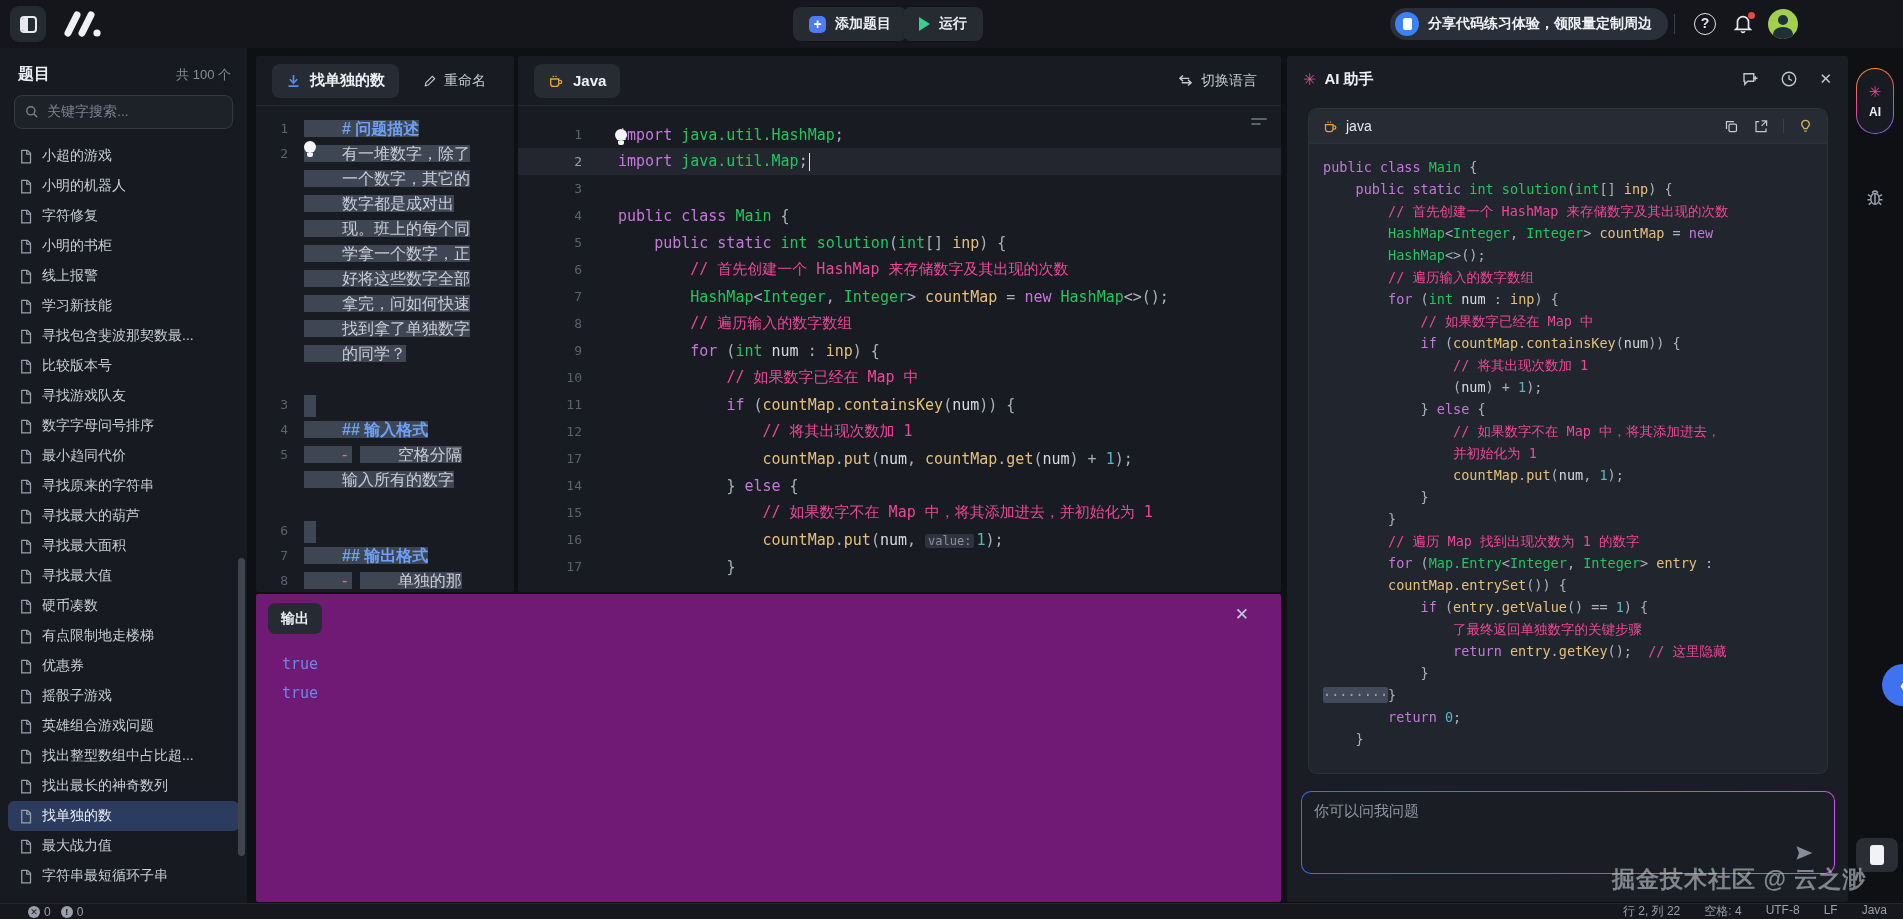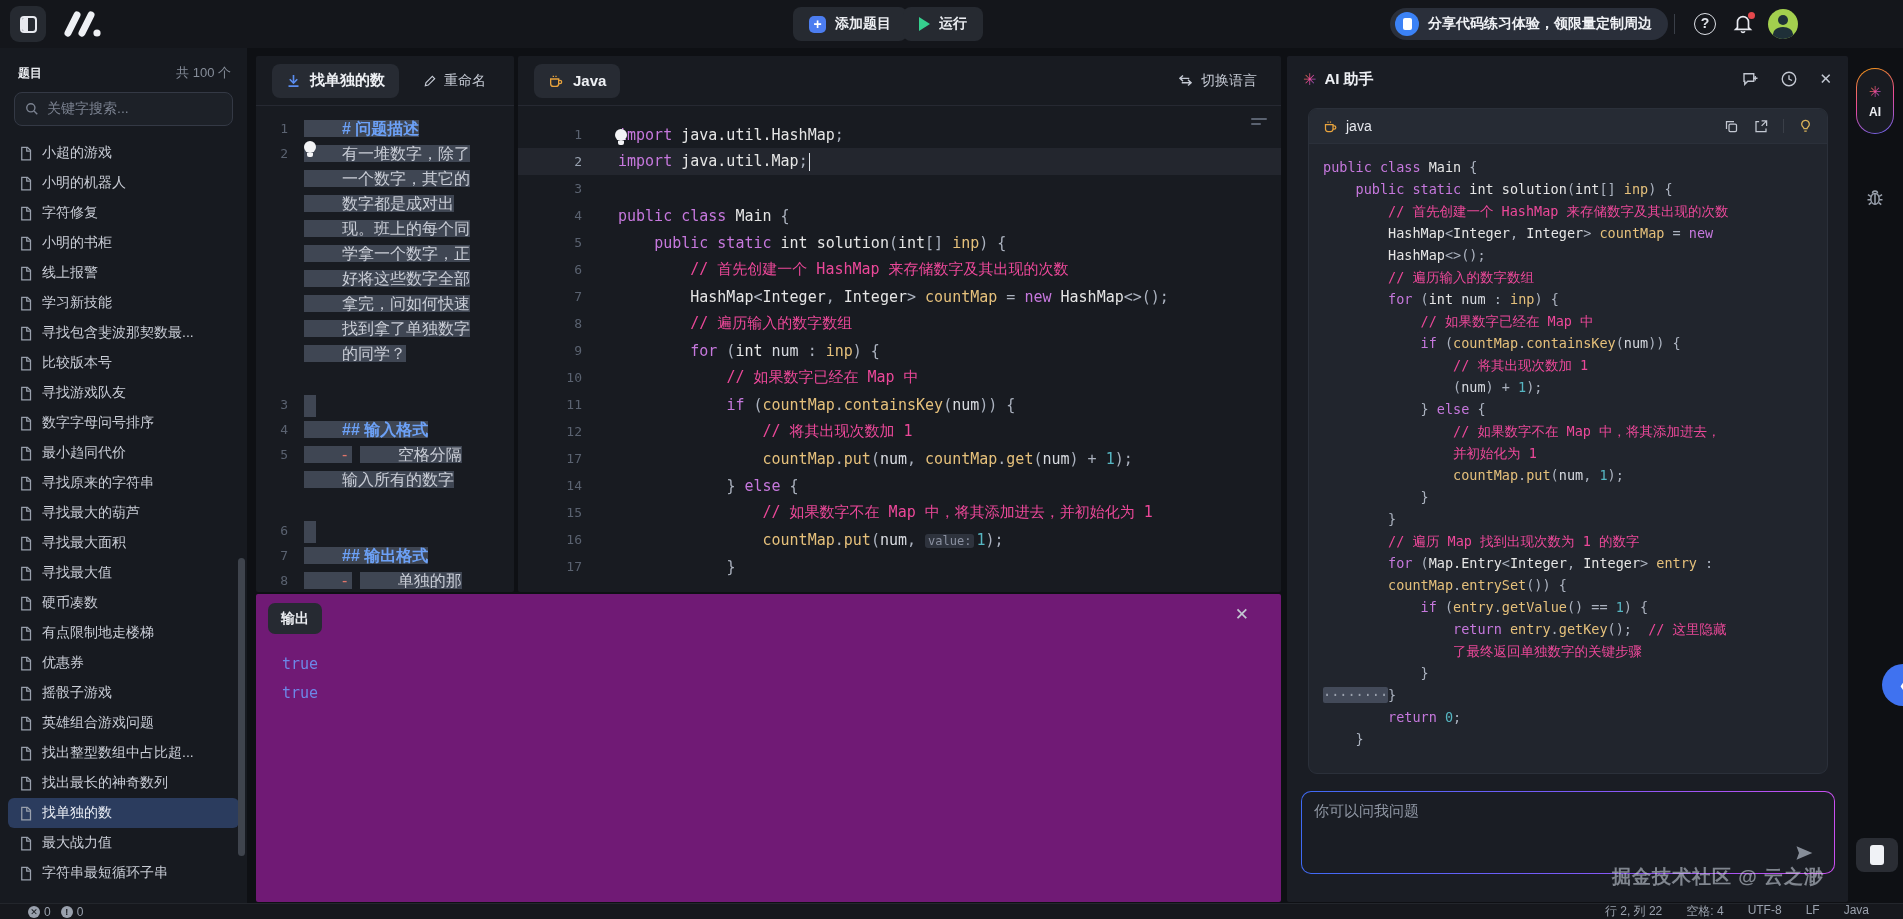--- a/index.html
+++ b/index.html
@@ -24,21 +24,21 @@
   .tb-help { position:absolute; left:1694px; top:13px; width:22px; height:22px; border:1.7px solid #dfe2e8; border-radius:50%; color:#dfe2e8; font-size:14px; font-weight:bold; text-align:center; line-height:19px; cursor:pointer; }
   .tb-bell { position:absolute; left:1732px; top:12px; width:24px; height:24px; cursor:pointer; }
   .tb-bell .dot { position:absolute; right:1px; top:0; width:7px; height:7px; background:#e5484d; border-radius:50%; }
   .tb-avatar { position:absolute; left:1768px; top:9px; width:30px; height:30px; border-radius:50%; background:#a3cf4e; overflow:hidden; cursor:pointer; }
   .tb-avatar .head { position:absolute; left:10px; top:6px; width:10px; height:10px; background:#1f3038; border-radius:50%; }
   .tb-avatar .body { position:absolute; left:5px; top:18px; width:20px; height:14px; background:#1f3038; border-radius:50% 50% 0 0; }
 
   
   .sidebar { position:absolute; left:0; top:48px; width:247px; height:855px; background:#171a20; }
   .sb-head { display:flex; justify-content:space-between; align-items:center; padding:16px 16px 10px 18px; }
-  .sb-title { font-size:12px; font-weight:bold; color:#eceef2; }
+  .sb-title { font-size:16px; font-weight:bold; color:#eceef2; }
   .sb-count { font-size:13px; color:#868d99; }
   .sb-search { margin:0 14px; height:34px; background:#1d2128; border:1px solid #343945; border-radius:8px; display:flex; align-items:center; gap:8px; padding:8px 10px; }
   .sb-search span { font-size:14px; color:#7b8290; }
   .sb-list { margin-top:12px; }
   .sb-item { height:30px; display:flex; align-items:center; gap:9px; padding:0 10px; margin:0 8px; border-radius:6px; font-size:14px; color:#c9cdd6; white-space:nowrap; overflow:hidden; cursor:pointer; }
   .sb-item.sel { background:#2b3c5e; color:#e9edf5; }
   .sb-scroll { position:absolute; right:2px; top:510px; width:7px; height:298px; background:#3f444d; border-radius:4px; }
 
   
   .panel { position:absolute; background:#181b21; border-radius:2px; }
@@ -66,21 +66,21 @@
   .crow { display:flex; height:27px; align-items:center; position:relative; }
   .crow .cnum { width:64px; text-align:right; padding-right:0; font-size:13px; color:#5a6270; flex:none; font-family:"DejaVu Sans Mono",monospace; }
   .crow .ctext { margin-left:36px; font-family:"DejaVu Sans Mono",monospace; font-size:15px; white-space:pre; position:relative; }
   .crow.active { background:#23262e; }
   .crow.active .cnum { color:#9aa3b2; }
   .caret { display:inline-block; width:1.6px; height:18px; background:#dfe3ea; vertical-align:middle; margin-left:1px; }
   .minimap { position:absolute; right:14px; top:62px; width:16px; }
   .minimap i { display:block; height:2px; background:#5a6270; margin-bottom:3px; border-radius:1px; }
 
   
-  .tok-k{color:#c678dd} .tok-t,.tok-f{color:#e5e5e5} .tok-v,.tok-m{color:#e5c07b}
+  .tok-k{color:#c678dd} .tok-t,.tok-f{color:#22c55e} .tok-v,.tok-m{color:#e5c07b}
   .tok-c{color:#ec4899} .tok-n{color:#56b6c2} .tok-p{color:#abb2bf} .tok-w{color:#d7dae0}
   .tok-h{color:#8a90a0; background:#2e333d; border-radius:3px; font-size:12px; padding:0 3px; margin-right:2px;}
   .tok-sel{color:#9aa1ad; background:#434a59; border-radius:2px;}
 
   
   .bulb { position:absolute; width:13px; height:17px; z-index:3; }
   .bulb::before { content:""; position:absolute; left:0; top:0; width:12px; height:12px; background:#f3f4f6; border-radius:50%; }
   .bulb::after { content:""; position:absolute; left:3px; top:12px; width:6px; height:4px; background:#f3f4f6; border-radius:0 0 2px 2px; }
 
   
@@ -116,27 +116,27 @@
     background:linear-gradient(#181b21,#181b21) padding-box, linear-gradient(160deg,#f59e0b,#ec4899,#6366f1) border-box;
     border:1.6px solid transparent; display:flex; flex-direction:column; align-items:center; justify-content:center; gap:4px; cursor:pointer; }
   .strip-ai .sp { font-size:15px; background:linear-gradient(120deg,#f59e0b,#ec4899,#6366f1); -webkit-background-clip:text; background-clip:text; color:transparent; }
   .strip-ai .lb { font-size:12px; font-weight:bold; color:#eceef2; }
   .strip-bug { position:absolute; left:17px; top:140px; cursor:pointer; }
   .float-chevron { position:absolute; left:1882px; top:664px; width:42px; height:42px; border-radius:50%; background:#3f72f0; display:flex; align-items:center; justify-content:center; color:#fff; font-size:18px; font-weight:bold; cursor:pointer; }
   .float-phone { position:absolute; left:1856px; top:838px; width:42px; height:34px; background:#2a2d34; border-radius:8px; display:flex; align-items:center; justify-content:center; cursor:pointer; }
   .float-phone i { display:block; width:14px; height:20px; background:#f0f2f6; border-radius:3px; }
 
   
-  .watermark { position:absolute; left:1612px; top:864px; font-size:19px; font-weight:bold; color:rgba(214,220,232,0.55); letter-spacing:1px; pointer-events:none; }
+  .watermark { position:absolute; left:1612px; top:864px; font-size:23px; font-weight:bold; color:rgba(214,220,232,0.55); letter-spacing:1px; pointer-events:none; }
 
   
   .statusbar { position:absolute; left:0; top:903px; width:1903px; height:16px; background:#16181d; border-top:1px solid #23262c; display:flex; align-items:center; font-size:12px; color:#9aa1ad; }
   .st-left { display:flex; align-items:center; gap:4px; margin-left:28px; }
   .st-ic { width:12px; height:12px; border-radius:50%; background:#9aa1ad; color:#16181d; font-size:9px; font-weight:bold; text-align:center; line-height:12px; }
-  .st-right { margin-left:auto; display:flex; gap:24px; margin-right:34px; }
+  .st-right { margin-left:auto; display:flex; gap:24px; margin-right:16px; }
   svg { display:block; }
 </style>
 </head>
 <body>
 
 <div class="topbar">
   <div class="tb-toggle">
     <span class="pane"></span>
   </div>
   <div class="tb-logo">
@@ -583,22 +583,22 @@
         <div class="aline"><span>            </span><span class="tok-p">} </span><span class="tok-k">else</span><span class="tok-p"> {</span></div>
         <div class="aline"><span>                </span><span class="tok-c">// 如果数字不在 Map 中，将其添加进去，</span></div>
         <div class="aline"><span>                </span><span class="tok-c">并初始化为 1</span></div>
         <div class="aline"><span>                </span><span class="tok-v">countMap</span><span class="tok-p">.</span><span class="tok-m">put</span><span class="tok-p">(</span><span class="tok-w">num</span><span class="tok-p">, </span><span class="tok-n">1</span><span class="tok-p">);</span></div>
         <div class="aline"><span>            </span><span class="tok-p">}</span></div>
         <div class="aline"><span>        </span><span class="tok-p">}</span></div>
         <div class="aline"><span>        </span><span class="tok-c">// 遍历 Map 找到出现次数为 1 的数字</span></div>
         <div class="aline"><span>        </span><span class="tok-k">for</span><span class="tok-p"> (</span><span class="tok-t">Map.Entry</span><span class="tok-p">&lt;</span><span class="tok-t">Integer</span><span class="tok-p">, </span><span class="tok-t">Integer</span><span class="tok-p">&gt; </span><span class="tok-v">entry</span><span class="tok-p"> :</span></div>
         <div class="aline"><span>        </span><span class="tok-v">countMap</span><span class="tok-p">.</span><span class="tok-m">entrySet</span><span class="tok-p">()) {</span></div>
         <div class="aline"><span>            </span><span class="tok-k">if</span><span class="tok-p"> (</span><span class="tok-v">entry</span><span class="tok-p">.</span><span class="tok-m">getValue</span><span class="tok-p">() == </span><span class="tok-n">1</span><span class="tok-p">) {</span></div>
+        <div class="aline"><span>                </span><span class="tok-c">了最终返回单独数字的关键步骤</span></div>
         <div class="aline"><span>                </span><span class="tok-k">return</span><span class="tok-p"> </span><span class="tok-v">entry</span><span class="tok-p">.</span><span class="tok-m">getKey</span><span class="tok-p">();  </span><span class="tok-c">// 这里隐藏</span></div>
-        <div class="aline"><span>                </span><span class="tok-c">了最终返回单独数字的关键步骤</span></div>
         <div class="aline"><span>            </span><span class="tok-p">}</span></div>
         <div class="aline"><span></span><span class="tok-sel">········</span><span class="tok-p">}</span></div>
         <div class="aline"><span>        </span><span class="tok-k">return</span><span class="tok-p"> </span><span class="tok-n">0</span><span class="tok-p">;</span></div>
         <div class="aline"><span>    </span><span class="tok-p">}</span></div>
       </div>
   </div>
 
   <div class="ai-input">
     <textarea placeholder="你可以问我问题" style=""></textarea>
     <svg class="ai-send" width="20" height="20" viewBox="0 0 24 24" fill="#9aa1ad">

